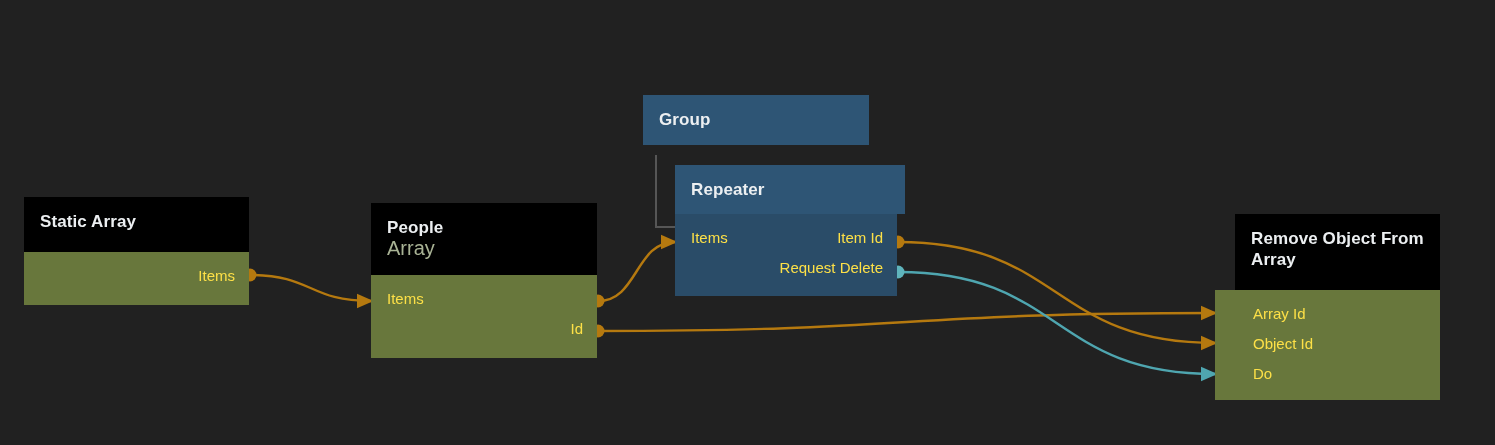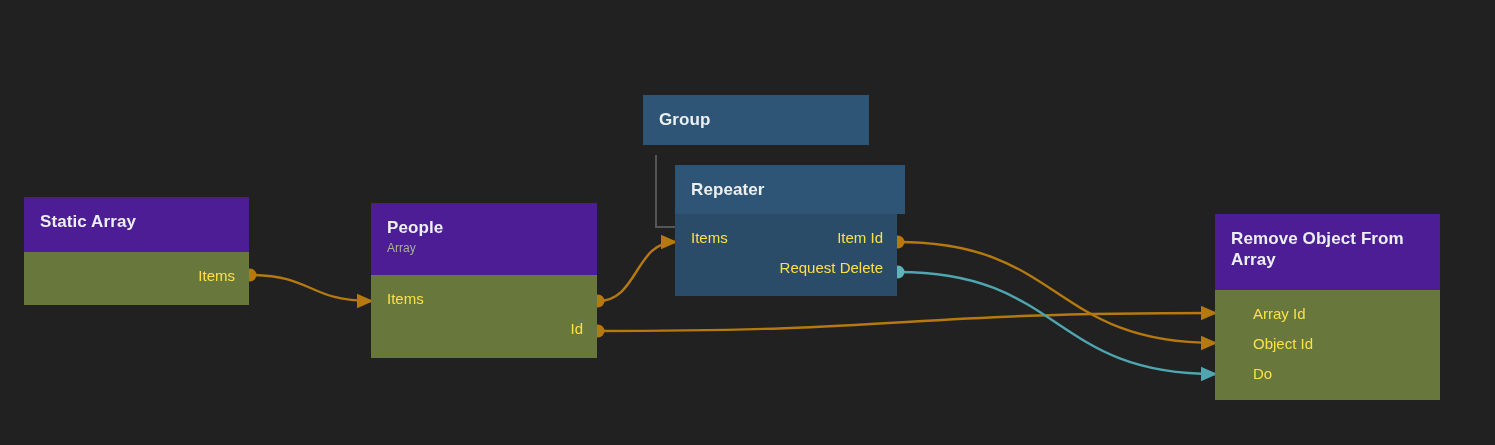--- a/index.html
+++ b/index.html
@@ -34,21 +34,21 @@
   }
   .node-title {
     color: #eceff1;
     font-size: 17px;
     font-weight: bold;
     line-height: 21px;
     letter-spacing: 0.1px;
   }
   .node-subtitle {
     color: #a8b294;
-    font-size: 12px;
+    font-size: 20px;
     font-weight: normal;
     line-height: 21px;
   }
   .node-body {
     box-sizing: border-box;
     position: relative;
     padding-top: 9px;
   }
   .port-row {
     position: relative;
@@ -61,21 +61,21 @@
     font-size: 15px;
     white-space: nowrap;
     position: absolute;
     top: 0;
     line-height: 30px;
   }
   .port-label.in  { left: 16px; text-align: left; }
   .port-label.out { right: 14px; text-align: right; }
 
   
-  .node.green .node-header { background: #4c1d95; }
+  .node.green .node-header { background: #000000; }
   .node.green .node-body   { background: #68773c; }
   
   .node.blue .node-header  { background: #2e5575; }
   .node.blue .node-body    { background: #2a4c68; }
   .node.group-node         { background: #2e5575; }
 
   .group-bracket {
     position: absolute;
     box-sizing: border-box;
     border-left: 2px solid #565656;
@@ -154,21 +154,21 @@
         <span class="port-label in">Items</span>
         <span class="port-label out">Item Id</span>
       </div>
       <div class="port-row">
         <span class="port-label out">Request Delete</span>
       </div>
     </div>
   </div>
 
   <div class="node green" id="node-remove-object-from-array" style="left: 1215px; top: 214px; width: 225px;">
-    <div class="node-header" style="height: 76px;">
+    <div class="node-header" style="height: 76px; margin-left: 20px;">
       <div class="node-title">Remove Object From Array</div>
     </div>
     <div class="node-body" style="height: 110px; width: 225px; padding-left: 22px;">
       <div class="port-row">
         <span class="port-label in">Array Id</span>
       </div>
       <div class="port-row">
         <span class="port-label in">Object Id</span>
       </div>
       <div class="port-row">

